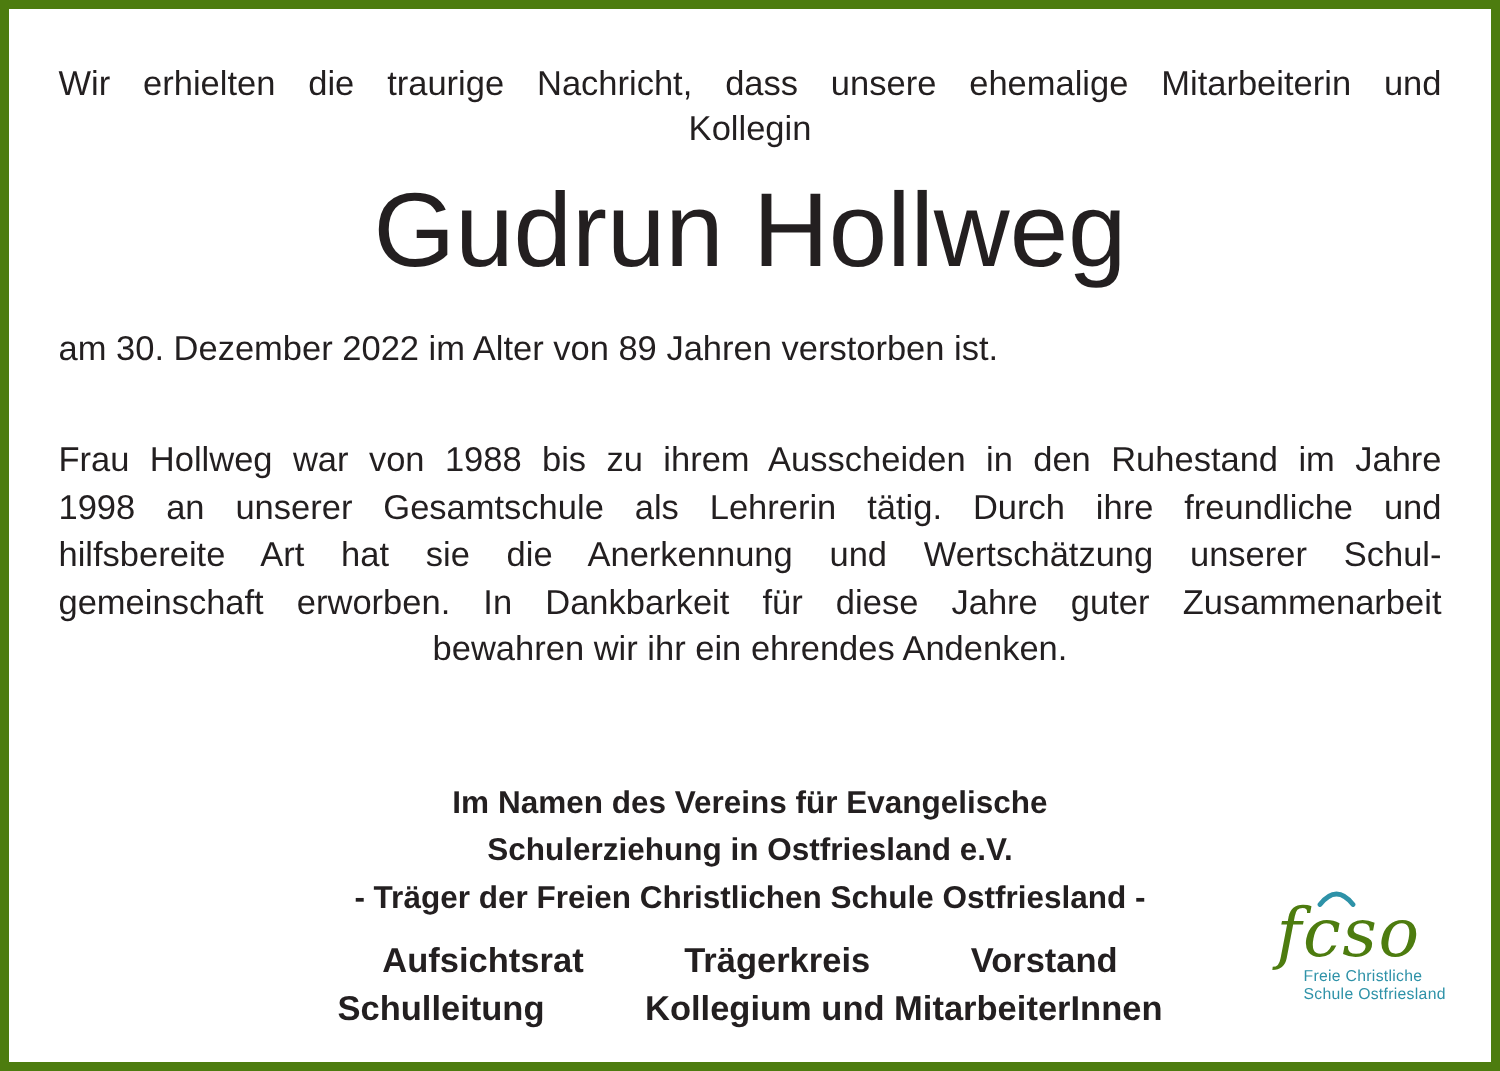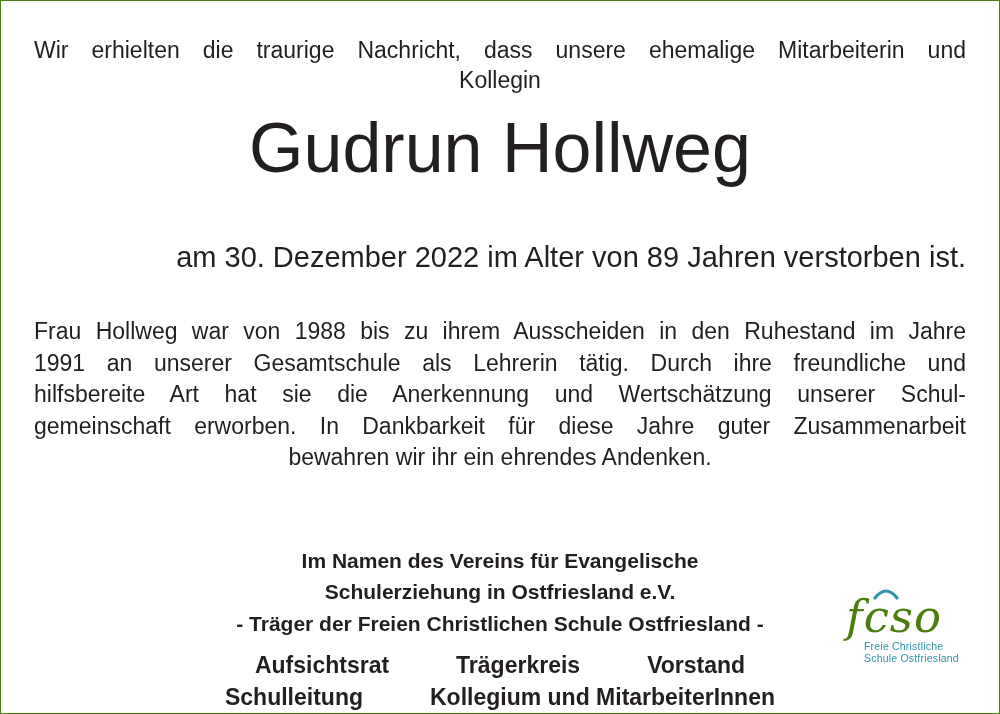--- a/index.html
+++ b/index.html
@@ -3,21 +3,21 @@
 <meta charset="utf-8">
 <title>Traueranzeige</title>
 <style>
   html, body { margin: 0; padding: 0; background: #000; }
   .card {
     position: relative;
     width: 1000px;
     height: 714px;
     box-sizing: border-box;
     background: #ffffff;
-    border: 1px solid #4d7c0f;
+    border: 6px solid #4d7c0f;
     padding: 0 33px;                 
     font-family: "Liberation Sans", "DejaVu Sans", sans-serif;
     color: #231f20;
     overflow: hidden;
   }
 
   
   .intro { margin-top: 34px; font-size: 23px; line-height: 30px; }
 
   
@@ -28,21 +28,21 @@
   .name {
     margin-top: 23px;
     font-size: 70px;
     line-height: 60px;
     font-weight: normal;
     text-align: center;
     letter-spacing: 0px;
   }
 
   
-  .date { margin-top: 64px; font-size: 29px; line-height: 30px; text-align: right; }
+  .date { margin-top: 34px; font-size: 23px; line-height: 30px; text-align: left; }
 
   
   .body-par { margin-top: 44px; font-size: 23px; line-height: 31.5px; }
 
   
   .org {
     margin-top: 71px;
     font-size: 21px;
     line-height: 31.5px;
     font-weight: bold;
@@ -87,21 +87,21 @@
     <div class="jline">Wir erhielten die traurige Nachricht, dass unsere ehemalige Mitarbeiterin und</div>
     <div class="lline">Kollegin</div>
   </div>
 
   <div class="name">Gudrun Hollweg</div>
 
   <div class="date">am 30. Dezember 2022 im Alter von 89 Jahren verstorben ist.</div>
 
   <div class="body-par">
     <div class="jline">Frau Hollweg war von 1988 bis zu ihrem Ausscheiden in den Ruhestand im Jahre</div>
-    <div class="jline">1991 an unserer Gesamtschule als Lehrerin tätig. Durch ihre freundliche und</div>
+    <div class="jline">1998 an unserer Gesamtschule als Lehrerin tätig. Durch ihre freundliche und</div>
     <div class="jline">hilfsbereite Art hat sie die Anerkennung und Wertschätzung unserer Schul-</div>
     <div class="jline">gemeinschaft erworben. In Dankbarkeit für diese Jahre guter Zusammenarbeit</div>
     <div class="lline">bewahren wir ihr ein ehrendes Andenken.</div>
   </div>
 
   <div class="org">
     <div>Im Namen des Vereins für Evangelische</div>
     <div>Schulerziehung in Ostfriesland e.V.</div>
     <div>- Träger der Freien Christlichen Schule Ostfriesland -</div>
   </div>

